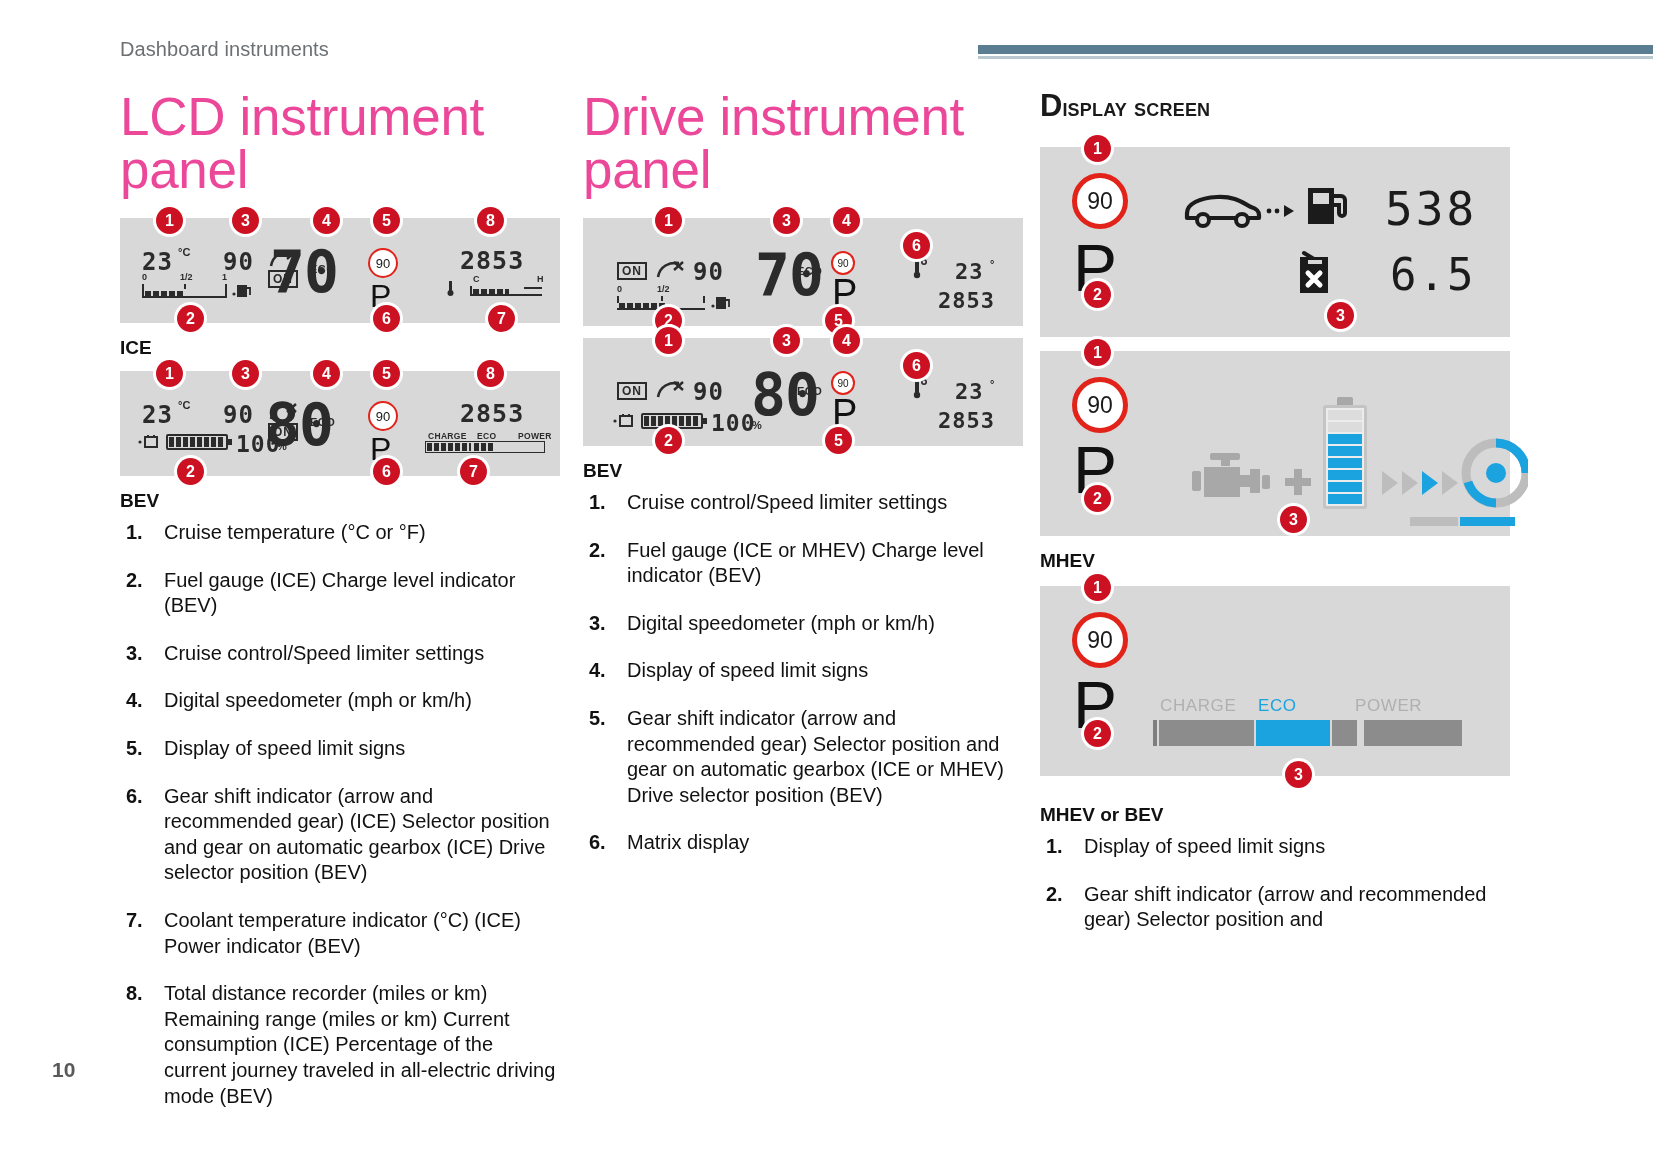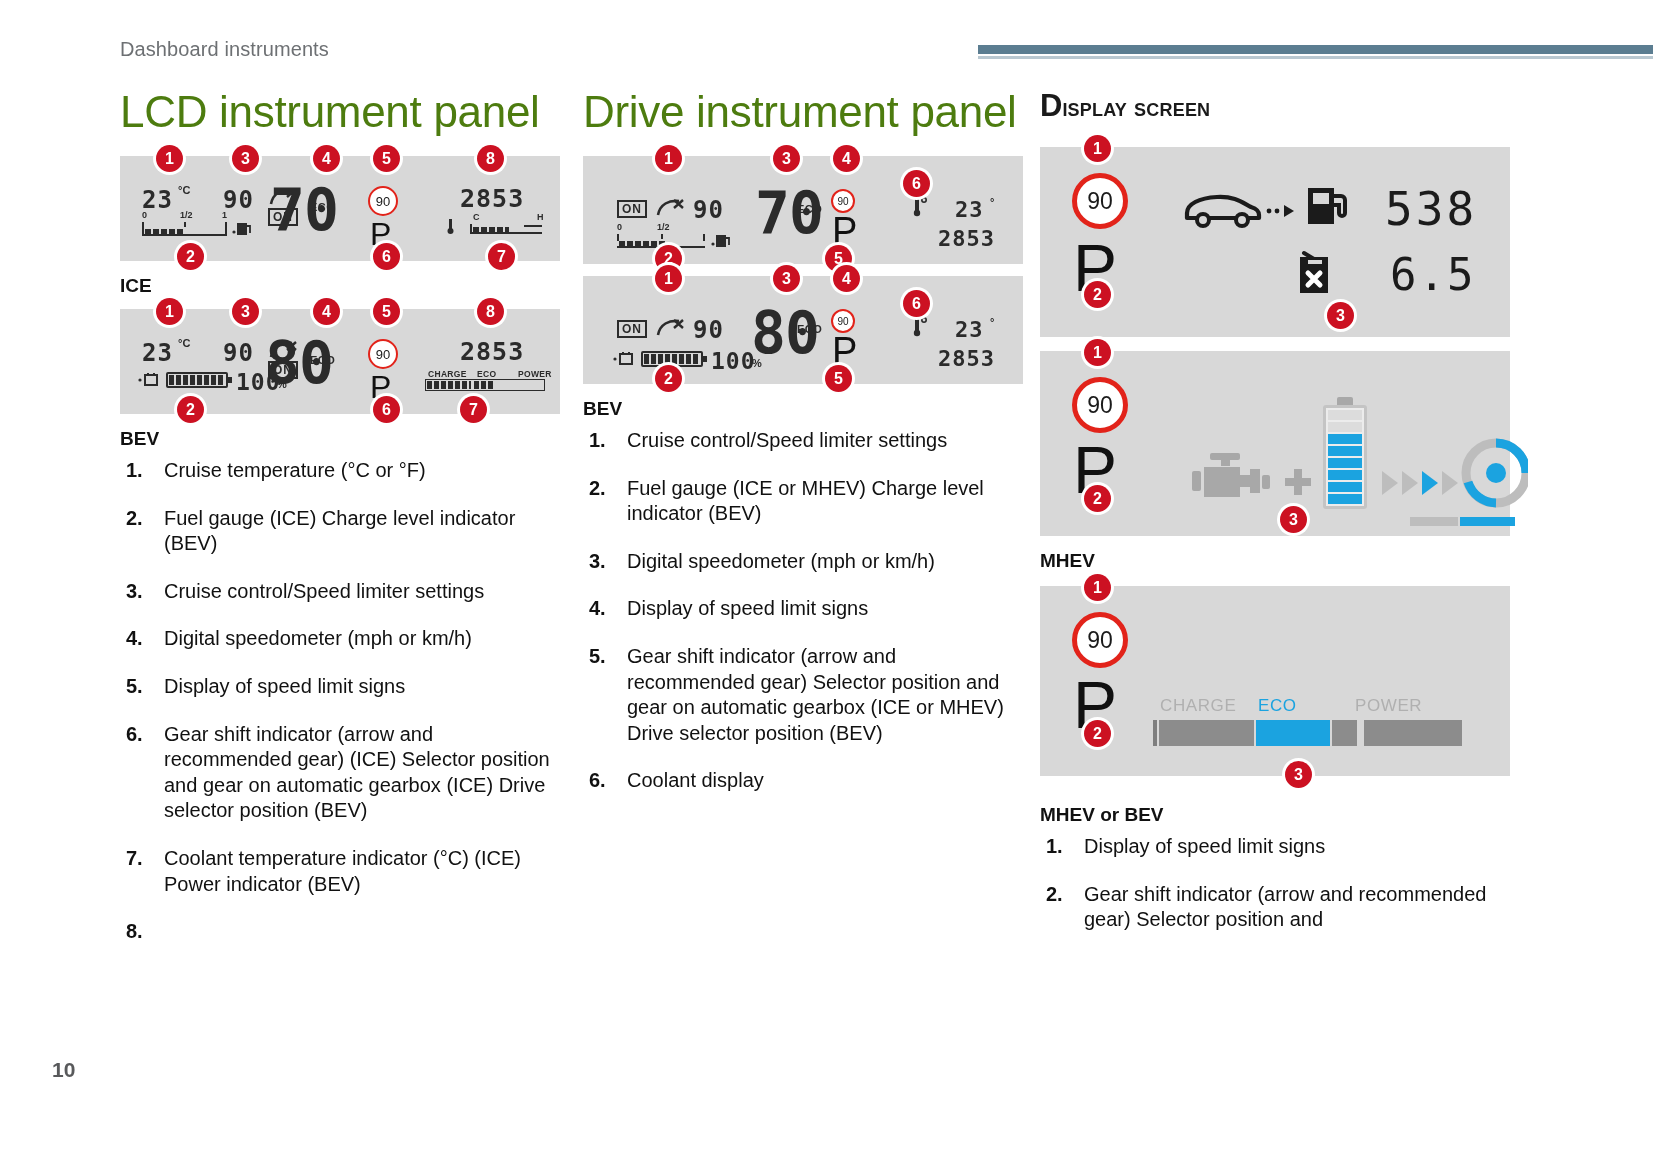--- a/index.html
+++ b/index.html
@@ -25,21 +25,21 @@
     font-size:20px; color:#6d7073; letter-spacing:.1px;
   }
 
   
   .col { position:absolute; top:90px; }
   .col-a { left:120px; width:440px; }
   .col-b { left:583px; width:440px; }
   .col-c { left:1040px; width:470px; }
 
   h1.section-title {
-    font-size:44px; font-weight:400; color:#4d7c0f;
+    font-size:53px; font-weight:400; color:#ec4899;
     letter-spacing:-0.3px; margin-bottom:22px; line-height:1;
   }
   h2.smallcaps {
     font-size:25px; font-weight:700; color:#1a1a1a;
     margin-bottom:26px; line-height:1;
   }
   h2.smallcaps .first { font-size:31px; }
   h2.smallcaps .rest { font-variant: small-caps; font-size:25px; letter-spacing:.2px; }
 
   .caption {
@@ -226,21 +226,21 @@
     <div class="caption">BEV</div>
 
     <ol class="numlist" id="lcd-list">
         <li><span class="n">1.</span><span>Cruise temperature (°C or °F)</span></li>
         <li><span class="n">2.</span><span>Fuel gauge (ICE) Charge level indicator (BEV)</span></li>
         <li><span class="n">3.</span><span>Cruise control/Speed limiter settings</span></li>
         <li><span class="n">4.</span><span>Digital speedometer (mph or km/h)</span></li>
         <li><span class="n">5.</span><span>Display of speed limit signs</span></li>
         <li><span class="n">6.</span><span>Gear shift indicator (arrow and recommended gear) (ICE) Selector position and gear on automatic gearbox (ICE) Drive selector position (BEV)</span></li>
         <li><span class="n">7.</span><span>Coolant temperature indicator (°C) (ICE) Power indicator (BEV)</span></li>
-        <li><span class="n">8.</span></li>
+        <li><span class="n">8.</span><span>Total distance recorder (miles or km) Remaining range (miles or km) Current consumption (ICE) Percentage of the current journey traveled in all-electric driving mode (BEV)</span></li>
       </ol>
   </div>
 
   <div class="col col-b">
     <h1 class="section-title">Drive instrument panel</h1>
 
     <div class="panel matrix">
       <div class="bub" style="left:72px; top:-11px;">1</div>
       <div class="bub" style="left:190px; top:-11px;">3</div>
       <div class="bub" style="left:250px; top:-11px;">4</div>
@@ -330,21 +330,21 @@
       <span class="lcdtxt seg" style="left:355px; top:70px; font-size:22px;">2853</span>
     </div>
     <div class="caption">BEV</div>
 
     <ol class="numlist" id="matrix-list">
         <li><span class="n">1.</span><span>Cruise control/Speed limiter settings</span></li>
         <li><span class="n">2.</span><span>Fuel gauge (ICE or MHEV) Charge level indicator (BEV)</span></li>
         <li><span class="n">3.</span><span>Digital speedometer (mph or km/h)</span></li>
         <li><span class="n">4.</span><span>Display of speed limit signs</span></li>
         <li><span class="n">5.</span><span>Gear shift indicator (arrow and recommended gear) Selector position and gear on automatic gearbox (ICE or MHEV) Drive selector position (BEV)</span></li>
-        <li><span class="n">6.</span><span>Coolant display</span></li>
+        <li><span class="n">6.</span><span>Matrix display</span></li>
       </ol>
   </div>
 
   <div class="col col-c">
     <h2 class="smallcaps">
       <span class="first">D</span><span class="rest">isplay screen</span>
     </h2>
 
     <div class="panel disp">
       <div class="bub" style="left:44px; top:-12px;">1</div>

